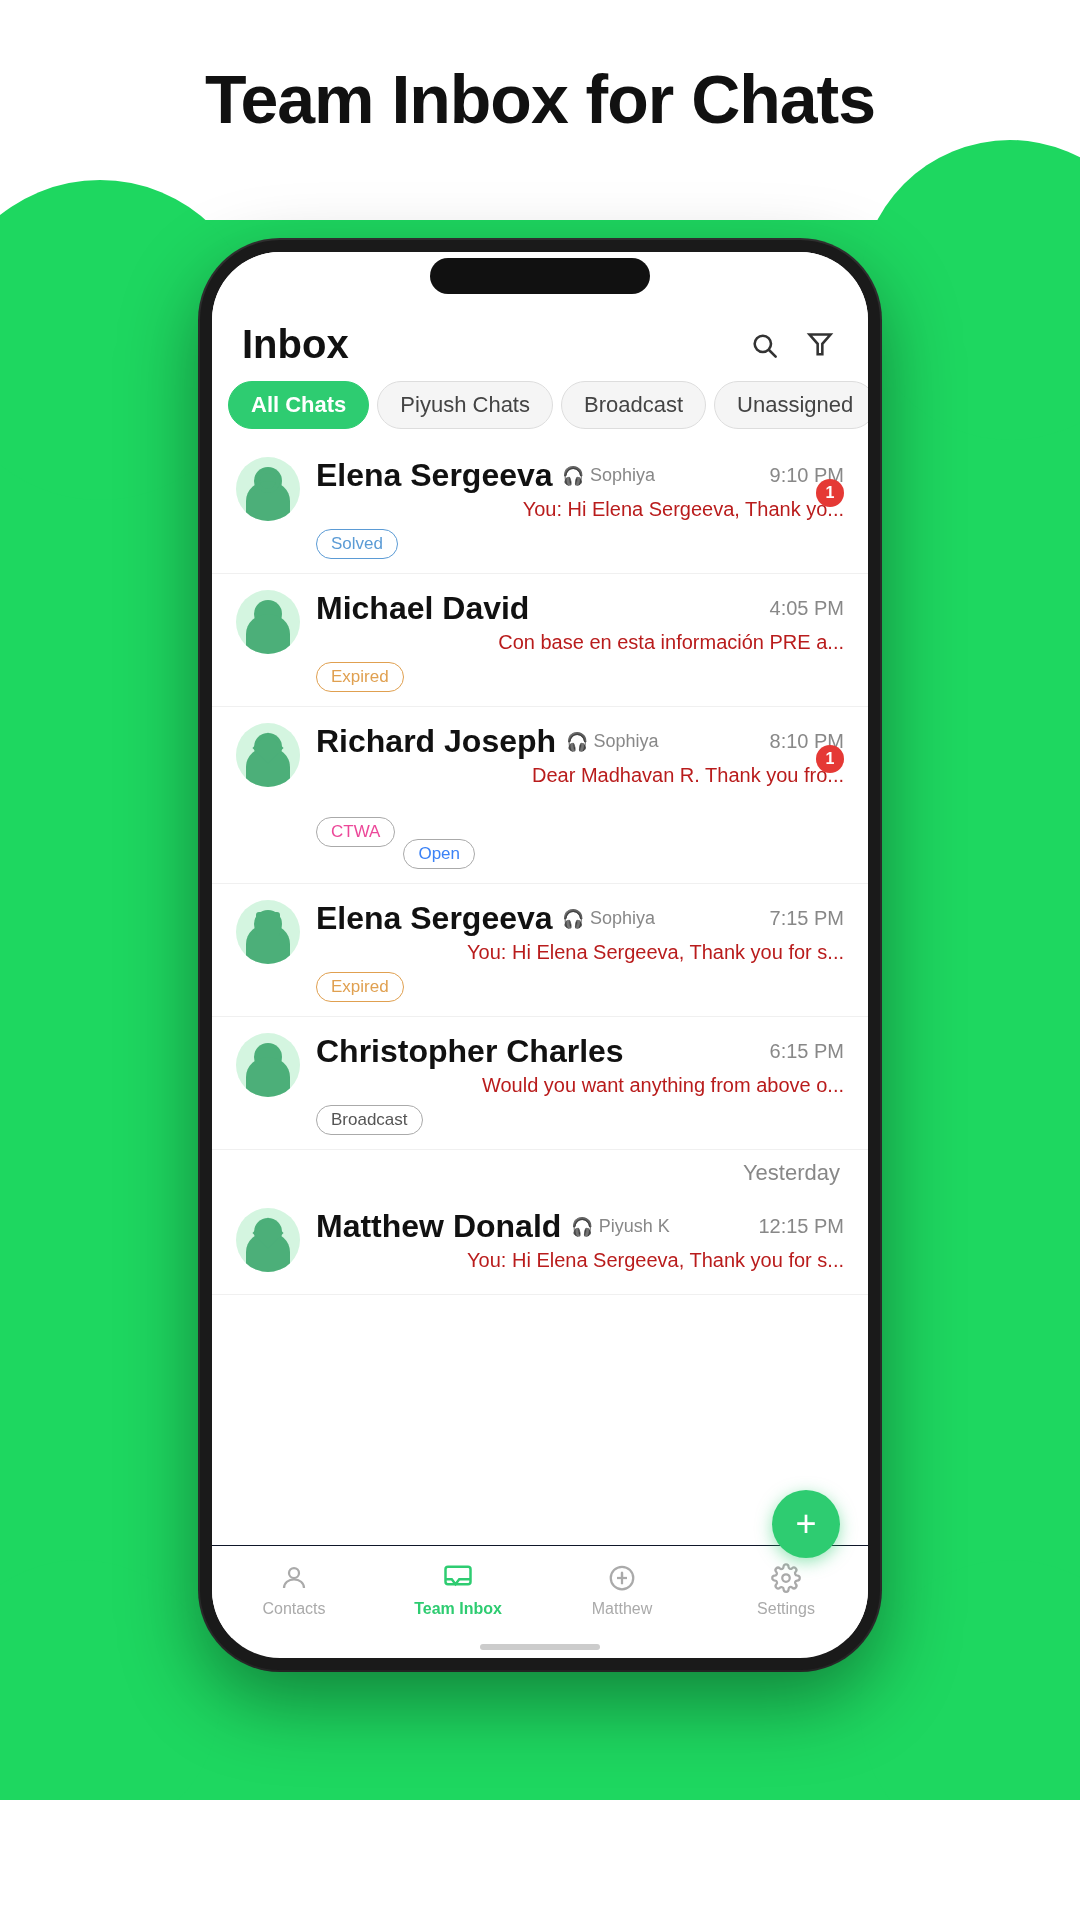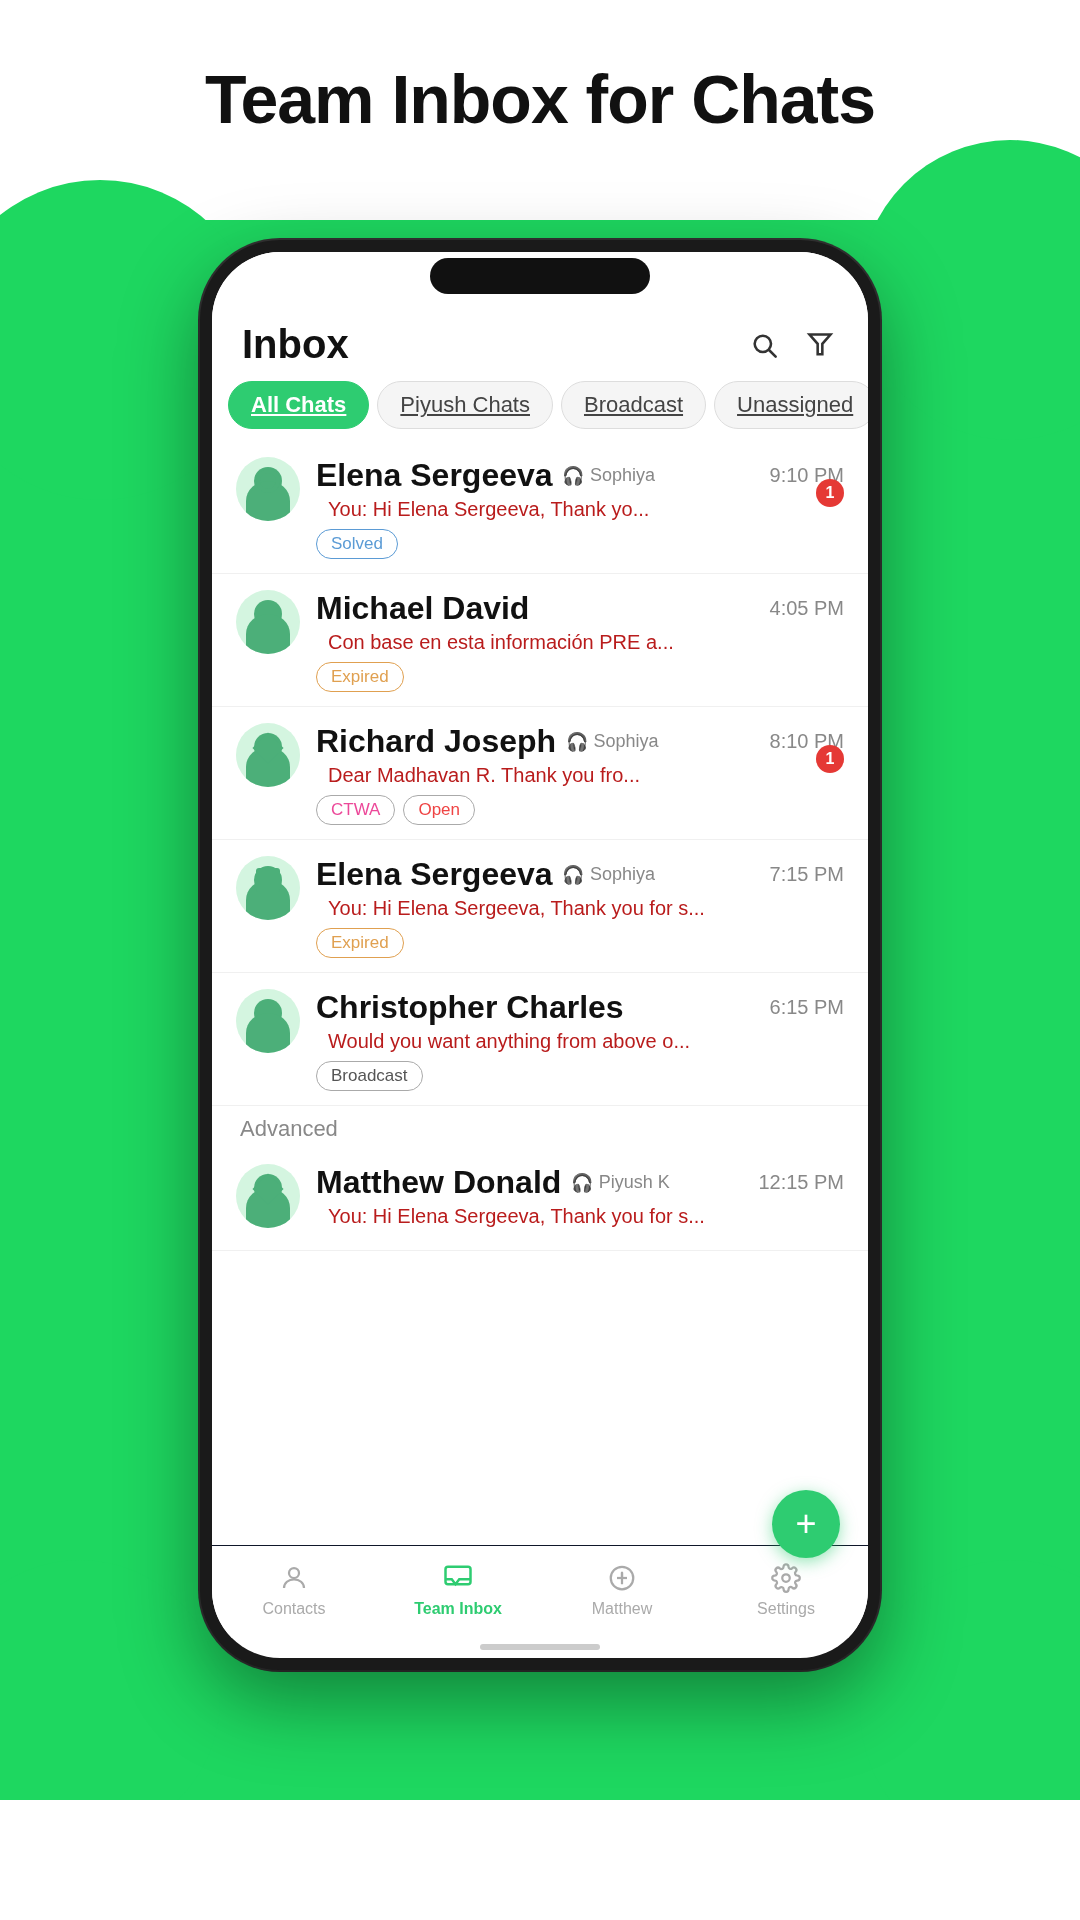--- a/index.html
+++ b/index.html
@@ -85,20 +85,21 @@
       top: 240px;
       left: 50%;
       transform: translateX(-50%);
       width: 680px;
       height: 1430px;
       background: #1a1a1a;
       border-radius: 80px;
       box-shadow: 0 30px 80px rgba(0,0,0,0.4), 0 0 0 2px #333;
       z-index: 20;
       overflow: hidden;
+      text-align: right;
     }
 
     
     .notch {
       position: absolute;
       top: 18px;
       left: 50%;
       transform: translateX(-50%);
       width: 220px;
       height: 36px;
@@ -170,21 +171,20 @@
 
     .tab {
       padding: 10px 22px;
       border-radius: 30px;
       font-size: 22px;
       font-weight: 500;
       white-space: nowrap;
       border: 1px solid #ddd;
       background: #f5f5f5;
       color: #444;
-      text-decoration: underline;
     }
 
     .tab.active {
       background: #2ecc71;
       color: white;
       border-color: #2ecc71;
       font-weight: 600;
     }
 
     
@@ -357,22 +357,23 @@
     }
 
     .tag-ctwa {
       border: 1.5px solid #aaa;
       color: #ec4899;
       background: transparent;
     }
 
     .tag-open {
       border: 1.5px solid #aaa;
-      color: #ef4444;
+      color: #3b82f6;
       background: transparent;
+      margin-top: 44px;
     }
 
     .tag-broadcast {
       border: 1.5px solid #aaa;
       color: #555;
       background: transparent;
     }
 
     .unread-badge {
       position: absolute;
@@ -618,21 +619,21 @@
               </div>
               <span class="chat-time">6:15 PM</span>
             </div>
             <div class="chat-message">Would you want anything from above o...</div>
             <div class="chat-tags">
               <span class="tag tag-broadcast">Broadcast</span>
             </div>
           </div>
         </div>
 
-        <div class="section-label">Advanced</div>
+        <div class="section-label">Yesterday</div>
 
         <div class="chat-item">
           <div class="avatar">
             <div class="avatar-head"></div>
             <div class="avatar-body"></div>
             <div class="avatar-icon-diamond"></div>
           </div>
           <div class="chat-info">
             <div class="chat-top-row">
               <div class="chat-name-row">

